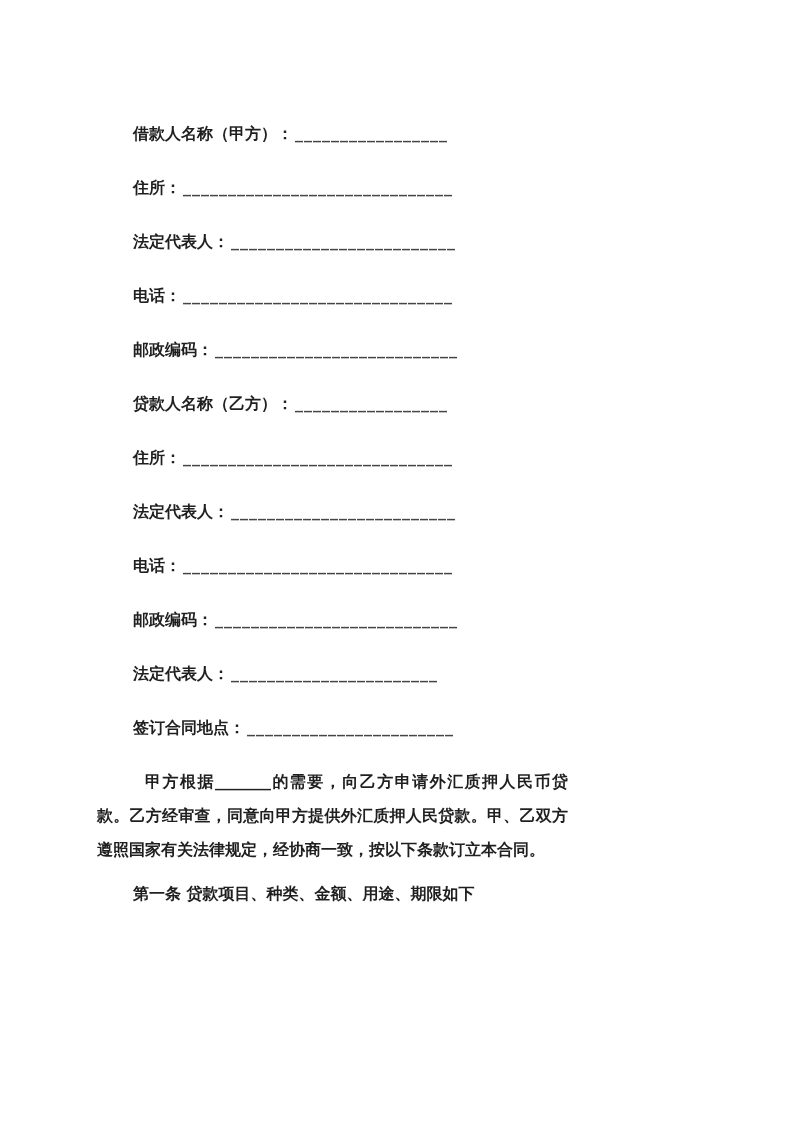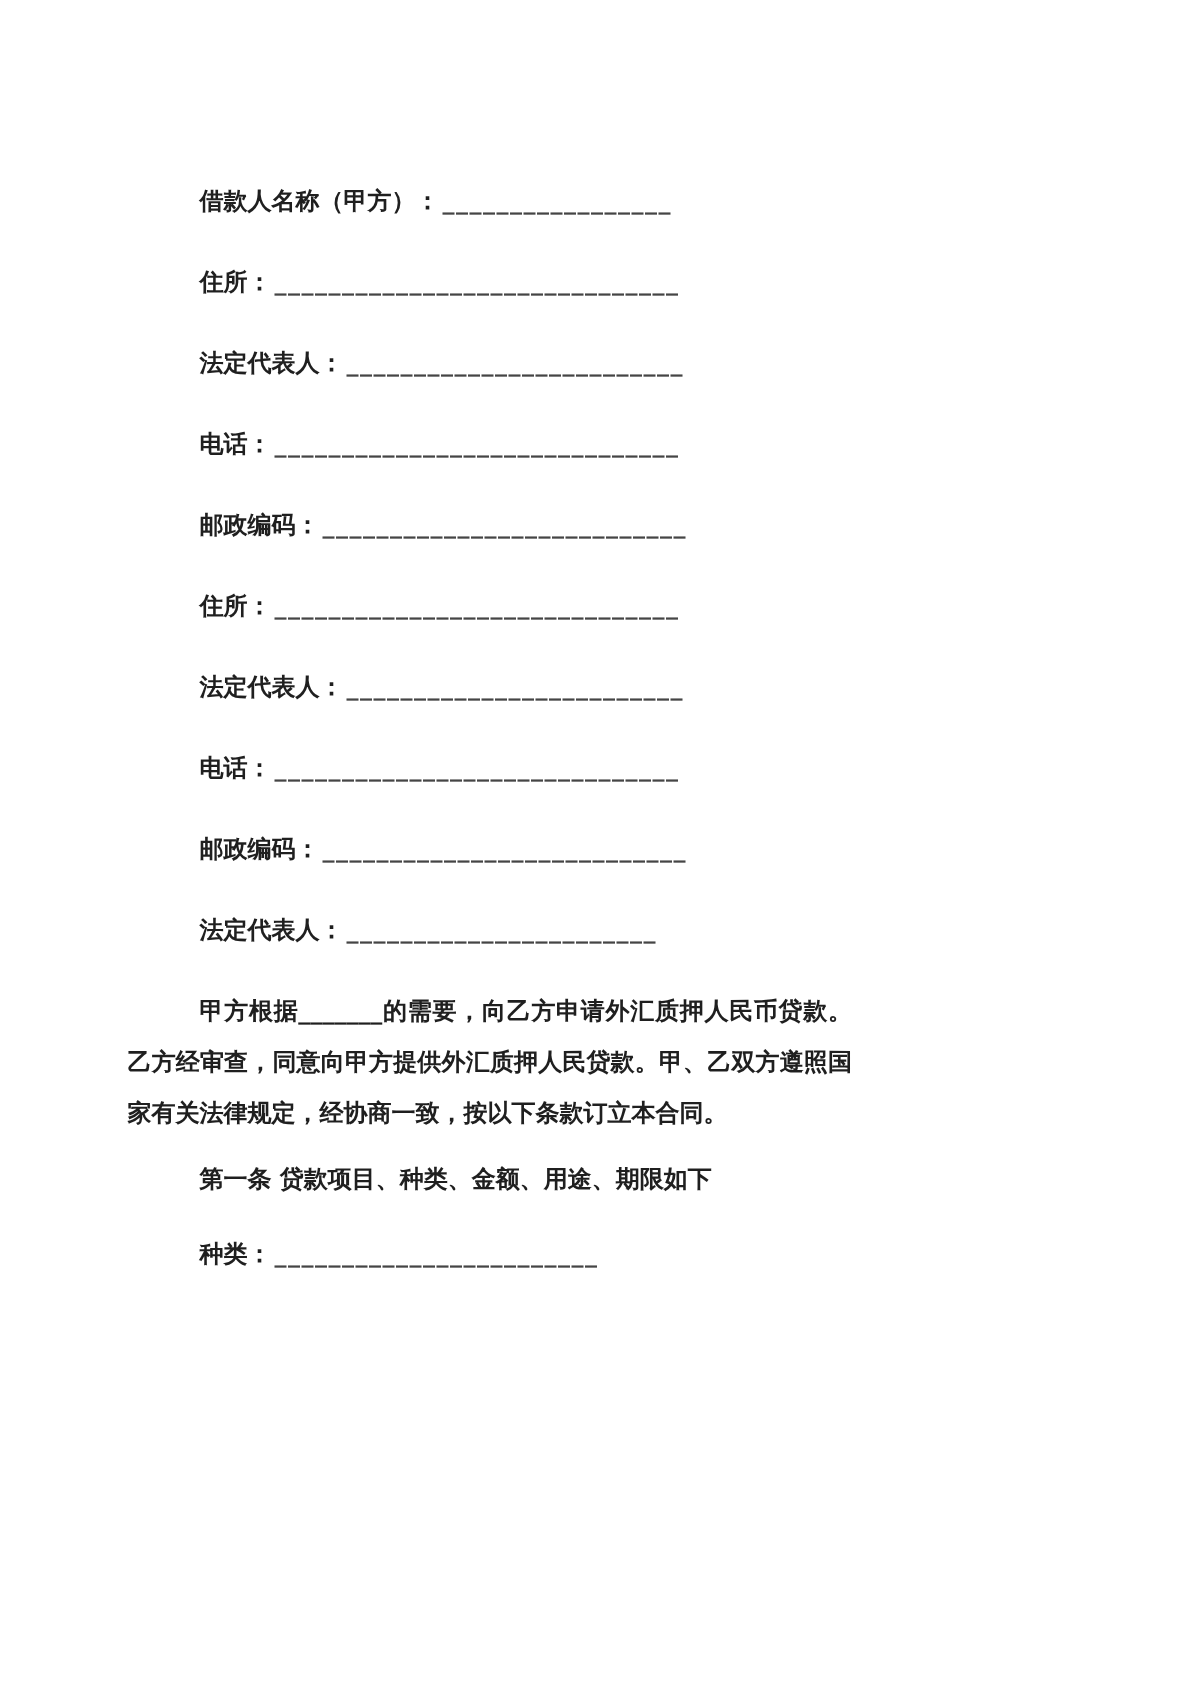--- a/index.html
+++ b/index.html
@@ -28,21 +28,21 @@
   }
   .field .lbl {
     color: #1f1f1f;
   }
   .field .blank {
     color: #454545;
     letter-spacing: 1px;
     margin-left: 2px;
   }
   .intro {
-    margin: 0 0 10px 0;
+    margin: 0 0 10px 12px;
     text-indent: 48px;
     text-align: justify;
   }
   .article-heading {
     margin: 4px 0 16px 0;
     text-indent: 48px;
     white-space: nowrap;
   }
 </style>
 </head>
@@ -53,32 +53,33 @@
   <p class="field"><span class="lbl">借款人名称（甲方）：</span><span class="blank">_________________</span></p>
 
   <p class="field"><span class="lbl">住所：</span><span class="blank">______________________________</span></p>
 
   <p class="field"><span class="lbl">法定代表人：</span><span class="blank">_________________________</span></p>
 
   <p class="field"><span class="lbl">电话：</span><span class="blank">______________________________</span></p>
 
   <p class="field"><span class="lbl">邮政编码：</span><span class="blank">___________________________</span></p>
 
+  <p class="field"><span class="lbl">贷款人名称（乙方）：</span><span class="blank">_________________</span></p>
 
   <p class="field"><span class="lbl">住所：</span><span class="blank">______________________________</span></p>
 
   <p class="field"><span class="lbl">法定代表人：</span><span class="blank">_________________________</span></p>
 
   <p class="field"><span class="lbl">电话：</span><span class="blank">______________________________</span></p>
 
   <p class="field"><span class="lbl">邮政编码：</span><span class="blank">___________________________</span></p>
 
   <p class="field"><span class="lbl">法定代表人：</span><span class="blank">_______________________</span></p>
 
+  <p class="field"><span class="lbl">签订合同地点：</span><span class="blank">_______________________</span></p>
 
   <p class="intro">甲方根据_______的需要，向乙方申请外汇质押人民币贷款。乙方经审查，同意向甲方提供外汇质押人民贷款。甲、乙双方遵照国家有关法律规定，经协商一致，按以下条款订立本合同。</p>
 
   <p class="article-heading">第一条 贷款项目、种类、金额、用途、期限如下</p>
 
 
-  <p class="field"><span class="lbl">种类：</span><span class="blank">________________________</span></p>
 
 </div>
 
 </body></html>

